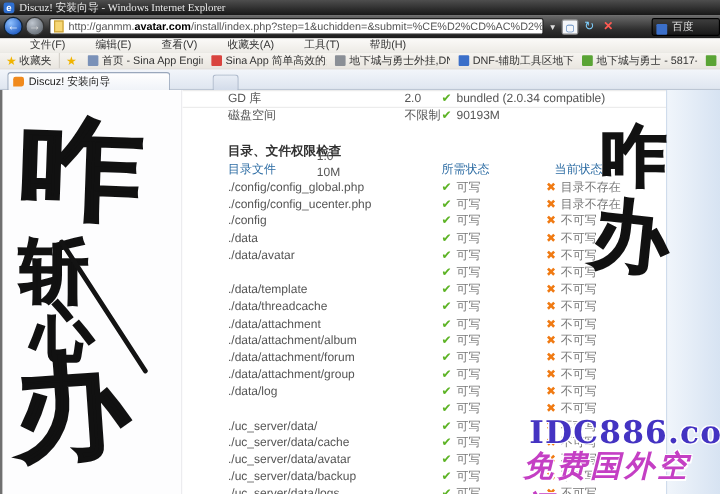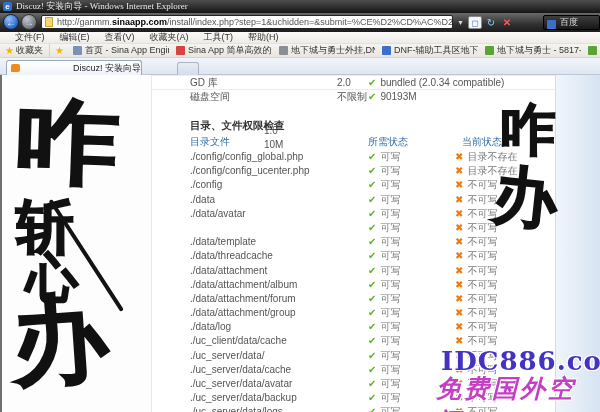--- a/index.html
+++ b/index.html
@@ -37,38 +37,38 @@
   .stico { left:500px; color:#ff5a52; font-weight:bold; }
   .searchbox { position:absolute; left:543px; top:2px; width:57px; height:15px;
     background:linear-gradient(180deg,#3d3d3d,#181818); border:1px solid #000;
     border-radius:2px; display:flex; align-items:flex-end; color:#ddd; font-size:9px; }
   .searchico { width:9px; height:9px; margin:0 4px 0 3px; background:#3b6fc9; border-radius:1px; flex:none; }
 
   
   .menubar { position:absolute; left:0; top:32px; width:600px; height:12px;
     background:linear-gradient(180deg,#fbfaf8,#eeece7); border-bottom:1px solid #e3e1db;
     display:flex; align-items:center; font-size:9px; color:#333; }
-  .menubar span { margin-left:15px; }
+  .menubar span { margin-left:25px; }
 
   
   .favbar { position:absolute; left:0; top:44px; width:600px; height:14px;
     background:linear-gradient(180deg,#f6f4f0,#e9e6e0); border-bottom:1px solid #d8d5cf;
     display:flex; align-items:center; font-size:9px; color:#333; white-space:nowrap; overflow:hidden; }
   .star { color:#f0b400; font-size:10px; margin:0 2px 0 5px; }
   .favbtn { display:flex; align-items:center; padding-right:6px; border-right:1px solid #d5d2cb; }
   .favitem { display:flex; align-items:center; margin-left:7px; max-width:96px; overflow:hidden; }
   .favitem .ficon { width:9px; height:9px; border-radius:1px; margin-right:3px; flex:none; }
   .favitem .flabel { overflow:hidden; text-overflow:clip; white-space:nowrap; }
 
   
   .tabbar { position:absolute; left:0; top:58px; width:600px; height:17px;
     background:linear-gradient(180deg,#f2f5fa,#dfe6f0); border-bottom:1px solid #bcc6d4; }
   .tab { position:absolute; left:6px; top:2px; width:136px; height:15px;
     background:linear-gradient(180deg,#ffffff,#f0f3f8); border:1px solid #9aa8bc; border-bottom:none;
-    border-radius:3px 3px 0 0; display:flex; align-items:center; font-size:9px; color:#222;justify-content:space-between; }
+    border-radius:3px 3px 0 0; display:flex; align-items:center; font-size:9px; color:#222; }
   .tabico { width:9px; height:8px; background:#f08a1d; border-radius:2px 2px 2px 0; margin:0 4px 0 4px; flex:none; }
   .tabstub { position:absolute; left:177px; top:4px; width:22px; height:13px;
     background:linear-gradient(180deg,#e8edf5,#d3dcea); border:1px solid #aab6c8; border-bottom:none; border-radius:3px 3px 0 0; }
 
   
   .left-band { position:absolute; left:0; top:75px; width:152px; height:337px;
     background:#fdfdfe; border-left:2px solid #707070; border-right:1px solid #e8e8ec; }
   .right-band { position:absolute; left:555px; top:75px; width:45px; height:337px;
     background:linear-gradient(90deg,#f0f5fb,#d7e3f2); border-left:1px solid #cfdcec; }
   .main { position:absolute; left:152px; top:75px; width:403px; height:337px;
@@ -123,21 +123,21 @@
     <span class="fav-ie">e</span>
     <span class="title-text">Discuz! 安装向导 - Windows Internet Explorer</span>
   </div>
 
   <div class="navbar">
     <div class="navbtn back">←</div>
     <div class="navbtn fwd">→</div>
     <div class="addrbox">
       <span class="addricon"></span>
       <span>http://ganmm.</span>
-        <span class="addr-domain">sinaapp.com</span>
+        <span class="addr-domain">avatar.com</span>
         <span>/install/index.php?step=1&amp;uchidden=&amp;submit=%CE%D2%CD%AC%D2%E2</span>
     </div>
     <div class="ddbtn">▾</div>
     <div class="toolico pgico">▢</div>
     <div class="toolico rfico">↻</div>
     <div class="toolico stico">✕</div>
     <div class="searchbox">
       <span class="searchico"></span>
       <span>百度</span>
     </div>
@@ -277,21 +277,20 @@
           <span class="ppath">./data/attachment/group</span>
           <span class="preq"><i class="ck">✔</i><span>可写</span></span>
           <span class="pcur"><i class="xx">✖</i><span>不可写</span></span>
         </div>
         <div class="prow">
           <span class="ppath">./data/log</span>
           <span class="preq"><i class="ck">✔</i><span>可写</span></span>
           <span class="pcur"><i class="xx">✖</i><span>不可写</span></span>
         </div>
         <div class="prow">
-          <span class="ppath">./uc_client/data/cache</span>
           <span class="preq"><i class="ck">✔</i><span>可写</span></span>
           <span class="pcur"><i class="xx">✖</i><span>不可写</span></span>
         </div>
         <div class="prow">
           <span class="ppath">./uc_server/data/</span>
           <span class="preq"><i class="ck">✔</i><span>可写</span></span>
           <span class="pcur"><i class="xx">✖</i><span>不可写</span></span>
         </div>
         <div class="prow">
           <span class="ppath">./uc_server/data/cache</span>

